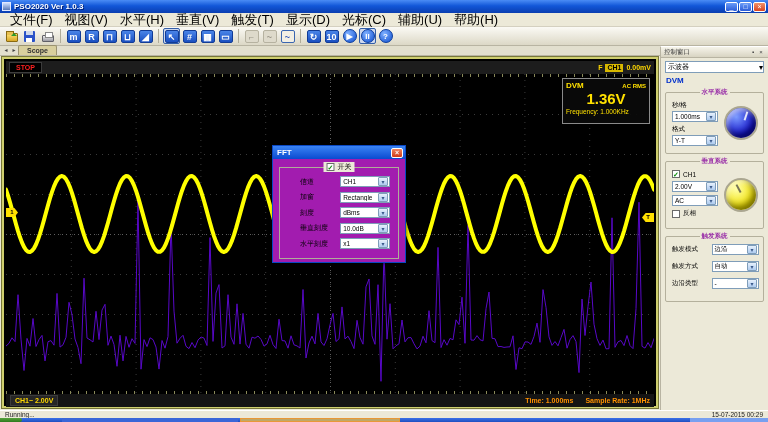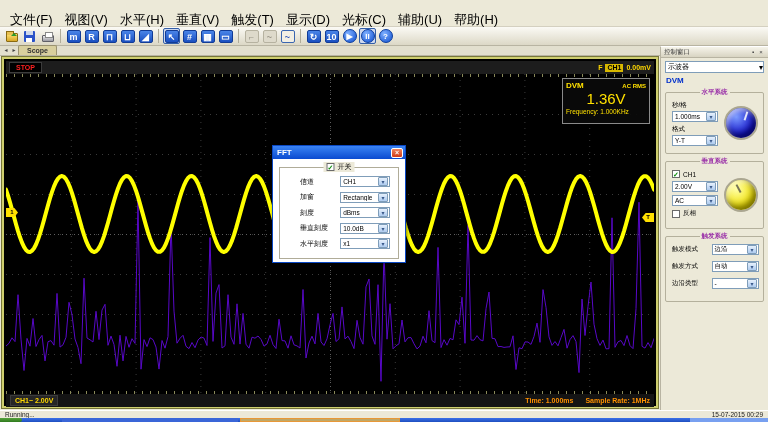--- a/index.html
+++ b/index.html
@@ -50,28 +50,28 @@
   .trig{display:flex;align-items:center;gap:3px;color:#ffd800;font-size:7px;font-weight:bold}
   .trig .chb{background:#d8b800;color:#000;padding:0 2px;line-height:8px}
   .screen{position:relative;width:648px;height:320px;background:#000;overflow:hidden}
   .marker{position:absolute;width:12px;height:9px;font-size:6px;font-weight:bold;color:#000;text-align:center;line-height:9px;background:#ffe000}
   .marker.left{left:0;clip-path:polygon(0 0,70% 0,100% 50%,70% 100%,0 100%)}
   .marker.right{right:0;clip-path:polygon(100% 0,30% 0,0 50%,30% 100%,100% 100%)}
   .dvmbox{position:absolute;top:4px;right:4px;width:88px;height:46px;border:1px solid #8a8a8a;background:rgba(10,10,10,.92);color:#ffe000;padding:2px 3px}
   .dvm-top{display:flex;justify-content:space-between;align-items:center}
   .dvm-label{font-size:8px;font-weight:bold}
   .dvm-mode{font-size:6px;font-weight:bold}
-  .dvm-value{font-size:15px;font-weight:normal;text-align:center;line-height:18px}
+  .dvm-value{font-size:15px;font-weight:bold;text-align:center;line-height:18px}
   .dvm-freq{font-size:6.5px;text-align:left}
   .scope-foot{height:13px;background:#141414;display:flex;align-items:center;justify-content:space-between;padding:0 4px}
   .chbadge{background:#262626;border:1px solid #3c3c3c;color:#ffd800;font-size:7px;font-weight:bold;line-height:9px;padding:0 4px}
   .foot-right{display:flex;gap:12px;color:#ff9000;font-size:7px;font-weight:bold}
 
   
-  .dialog{position:absolute;left:272px;top:145px;width:134px;height:118px;background:#ffffff;border:1px solid #0a48c4;box-shadow:1px 1px 3px rgba(0,0,0,.5)}
+  .dialog{position:absolute;left:272px;top:145px;width:134px;height:118px;background:#a21caf;border:1px solid #0a48c4;box-shadow:1px 1px 3px rgba(0,0,0,.5)}
   .d-title{height:13px;background:linear-gradient(180deg,#3a84f4,#0a4ad0);display:flex;align-items:center;justify-content:space-between;padding:0 2px 0 4px;color:#fff;font-size:8px;font-weight:bold}
   .d-close{width:12px;height:10px;background:linear-gradient(#f0855e,#cf3a18);border:1px solid #fff;border-radius:2px;color:#fff;font-size:7px;line-height:8px;text-align:center}
   .fgroup{position:relative;border:1px solid #b0ac98;margin:8px 6px 4px;padding:8px 0 2px;height:92px}
   .fglegend{position:absolute;top:-6px;left:50%;transform:translateX(-50%);background:#ece9d8;padding:0 3px;display:flex;align-items:center;gap:3px;font-size:7px}
   .frow{display:flex;align-items:center;margin:0 8px 4.5px 20px}
   .flabel{width:42px;font-size:7px}
   .combo{display:flex;align-items:center;background:#fff;border:1px solid #7f9db9;height:11px}
   .combo .cv{flex:1;font-size:6.5px;padding-left:2px;white-space:nowrap;overflow:hidden}
   .combo .ca{width:10px;height:9px;margin:0 1px;background:linear-gradient(#e6f0fc,#aecbef);border:1px solid #7f9db9;border-radius:1px;font-size:6px;line-height:8px;text-align:center;color:#3a5a8c}
   .frow .combo{width:52px}
@@ -102,20 +102,27 @@
   .tk-start{position:absolute;left:0;top:0;width:22px;height:4px;background:linear-gradient(#57a23b,#2f7a1e);border-radius:0 2px 2px 0}
   .tk-task1{position:absolute;left:62px;top:0;width:176px;height:4px;background:#3a66d8}
   .tk-task2{position:absolute;left:240px;top:0;width:160px;height:4px;background:#c0a868;border:1px solid #e89838}
   .tk-tray{position:absolute;right:0;top:0;width:78px;height:4px;background:#78a0f0}
 </style>
 </head>
 <body>
 
 <div class="win">
 
+  <div class="titlebar">
+    <div class="t-icon"></div>
+    <div class="t-title">PSO2020 Ver 1.0.3</div>
+    <div class="t-btn">_</div>
+    <div class="t-btn">□</div>
+    <div class="t-btn close">×</div>
+  </div>
 
   <div class="menubar">
     <span class="menu-item">文件(F)</span>
     <span class="menu-item">视图(V)</span>
     <span class="menu-item">水平(H)</span>
     <span class="menu-item">垂直(V)</span>
     <span class="menu-item">触发(T)</span>
     <span class="menu-item">显示(D)</span>
     <span class="menu-item">光标(C)</span>
     <span class="menu-item">辅助(U)</span>

